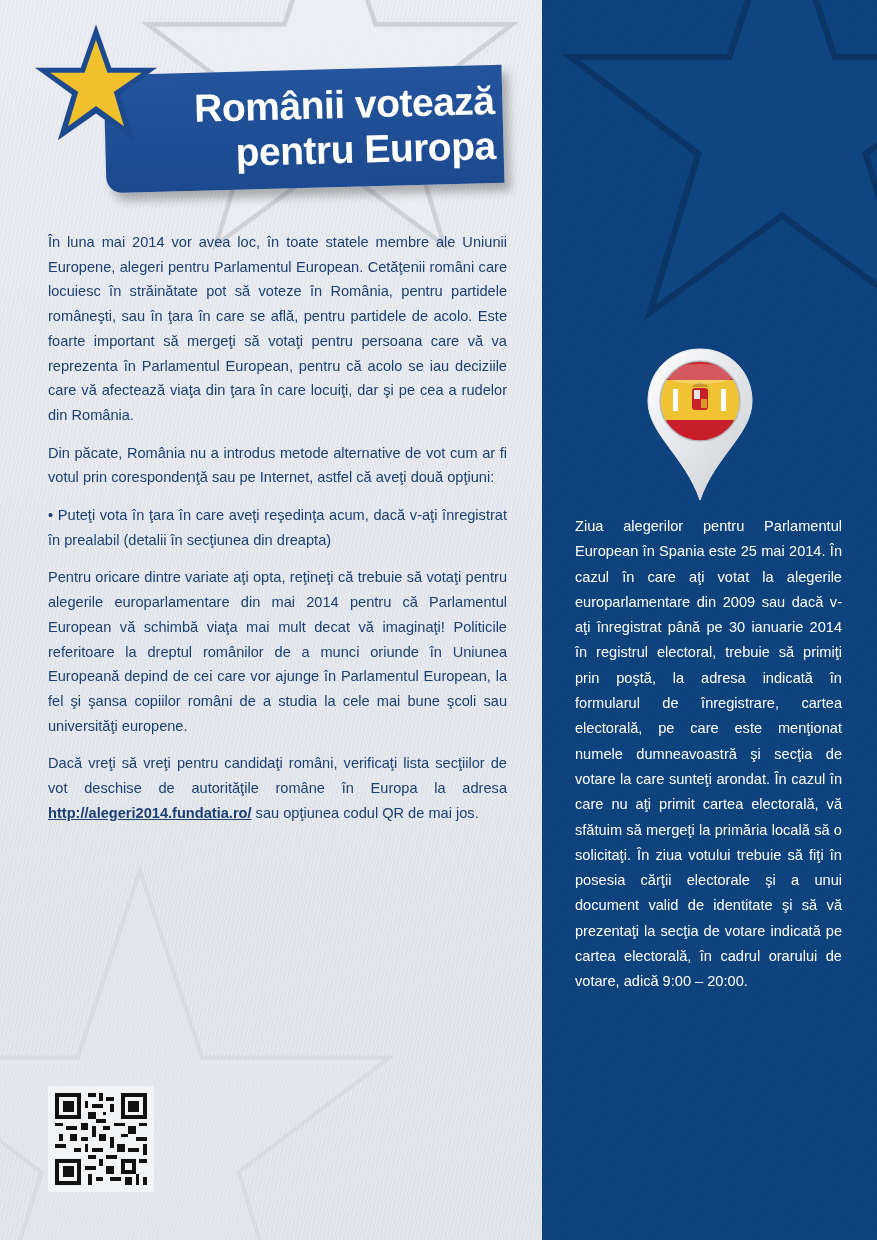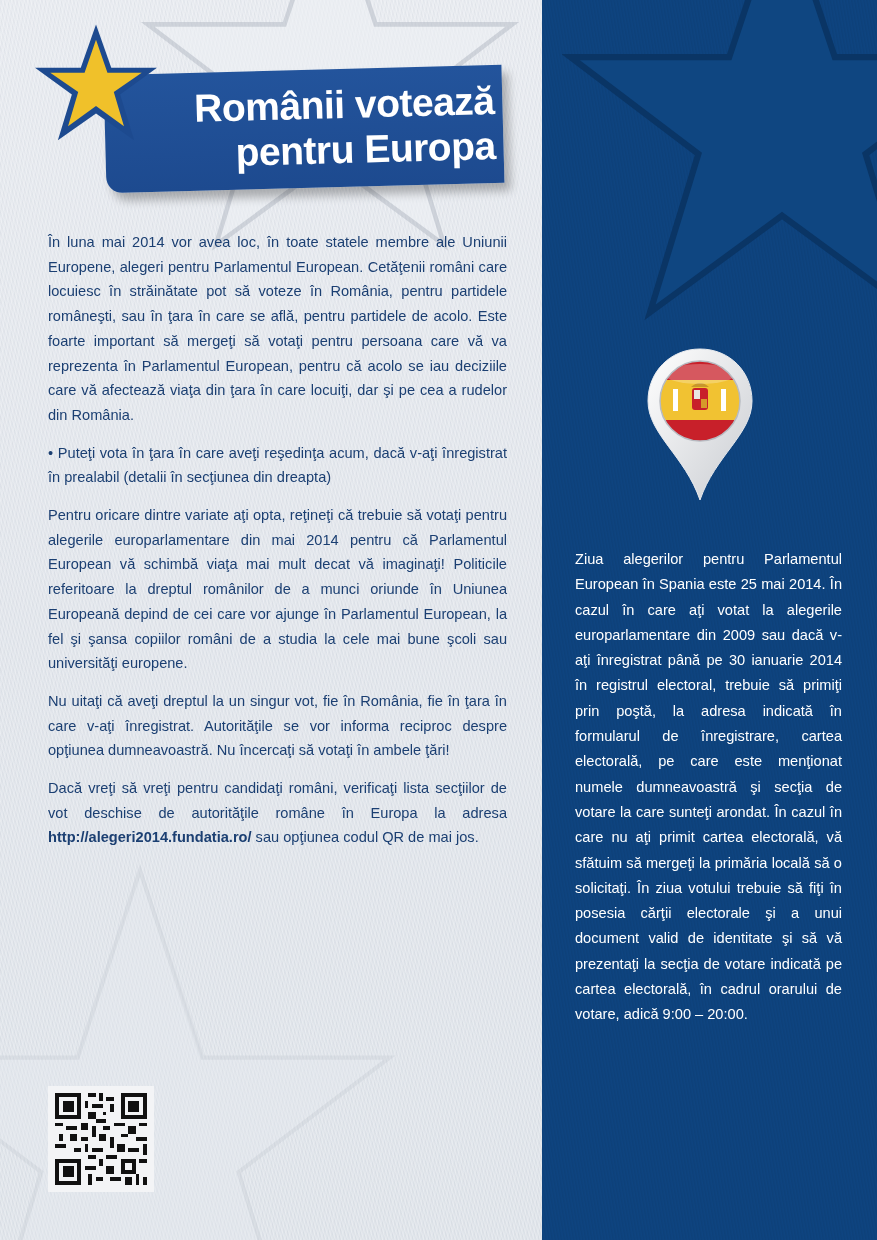--- a/index.html
+++ b/index.html
@@ -55,34 +55,34 @@
       position: absolute; left: 32px; top: 22px; width: 128px; height: 122px;
     }
 
     
     .left-text {
       position: absolute; left: 48px; top: 230px; width: 471px;
       color: #1b3f72; font-size: 14.6px; line-height: 24.7px;
       text-align: justify;
     }
     .left-text p { margin: 0 12px 13px 0; }
-    .left-text .url { font-weight: bold; }
+    .left-text .url { font-weight: bold; text-decoration: underline; }
 
     .qr {
       position: absolute; left: 48px; top: 1086px; width: 106px; height: 106px;
       background: #f3f4f6; padding: 0;
     }
 
     
     .pin {
       position: absolute; left: 645px; top: 346px; width: 110px; height: 156px;
     }
 
     .right-text {
-      position: absolute; left: 575px; top: 547px; width: 267px;
+      position: absolute; left: 575px; top: 514px; width: 267px;
       color: #ffffff; font-size: 14.6px; line-height: 25.3px;
       text-align: justify; margin: 0;
     }
   </style>
 </head>
 <body>
 
 <div class="left-panel">
   <svg class="bg-star-left" viewBox="0 0 100 100">
     <polygon points="50,2 62,38 98,38 69,60 80,96 50,74 20,96 31,60 2,38 38,38" fill="#eef1f5" stroke="#b8bec8" stroke-width="1.2"></polygon>
@@ -103,23 +103,23 @@
   <polygon points="50,2 62,36 98,36 69,57 80,93 50,72 20,93 31,57 2,36 38,36" fill="#1d4a8f"></polygon>
   <polygon points="50,14 59,40 86,40 64,55 72,82 50,66 28,82 36,55 14,40 41,40" fill="#f0c12a"></polygon>
 </svg>
 <div class="banner-title">
   <div>Românii votează</div>
   <div>pentru Europa</div>
 </div>
 
 <div class="left-text">
   <p>În luna mai 2014 vor avea loc, în toate statele membre ale Uniunii Europene, alegeri pentru Parlamentul European. Cetăţenii români care locuiesc în străinătate pot să voteze în România, pentru partidele româneşti, sau în ţara în care se aflǎ, pentru partidele de acolo. Este foarte important să mergeţi să votaţi pentru persoana care vă va reprezenta în  Parlamentul European, pentru că acolo se iau deciziile care vă afectează viaţa din ţara în care locuiţi, dar şi pe cea a rudelor din România.</p>
+  <p>Din păcate, România nu a introdus metode alternative de vot cum ar fi  votul prin corespondenţă sau pe Internet, astfel că aveţi două opţiuni:</p>
   <p>• Puteţi vota în ţara în care aveţi reşedinţa acum, dacă v-aţi înregistrat în prealabil (detalii în secţiunea din dreapta)</p>
   <p>Pentru oricare dintre variate aţi opta, reţineţi că trebuie să votaţi pentru alegerile europarlamentare din mai 2014 pentru că Parlamentul European vă schimbă viaţa mai mult decat vă imaginaţi! Politicile referitoare la dreptul românilor de a munci oriunde în Uniunea Europeană depind de cei care vor ajunge în Parlamentul European, la fel şi şansa copiilor români de a studia la cele mai bune şcoli sau universităţi europene.</p>
-  <p>Nu uitaţi că aveţi dreptul la un singur vot, fie în România, fie în ţara în care v-aţi înregistrat. Autorităţile se vor informa reciproc despre opţiunea dumneavoastră. Nu încercaţi să votaţi în ambele ţări!</p>
   <p><span>Dacă vreţi să vreţi pentru candidaţi români, verificaţi lista secţiilor de vot deschise de autorităţile române în Europa la adresa </span><span class="url">http://alegeri2014.fundatia.ro/</span><span> sau opţiunea codul QR de mai jos.</span></p>
 </div>
 
 <div class="qr">
   <svg width="106" height="106" viewBox="0 0 29 29" shape-rendering="crispEdges">
     <rect width="29" height="29" fill="#f3f4f6"></rect>
     <g fill="#111">
 
       <rect x="2" y="2" width="7" height="7"></rect>
         <rect x="3" y="3" width="5" height="5" fill="#f3f4f6"></rect>

